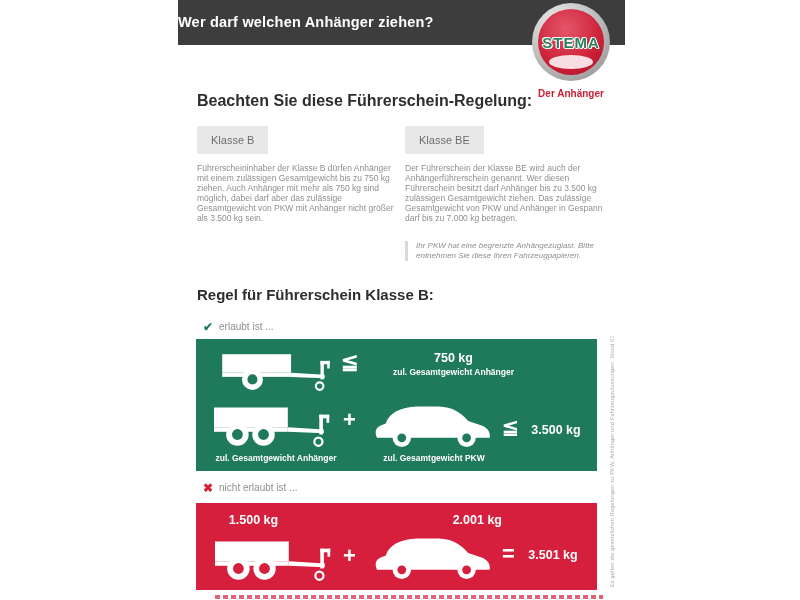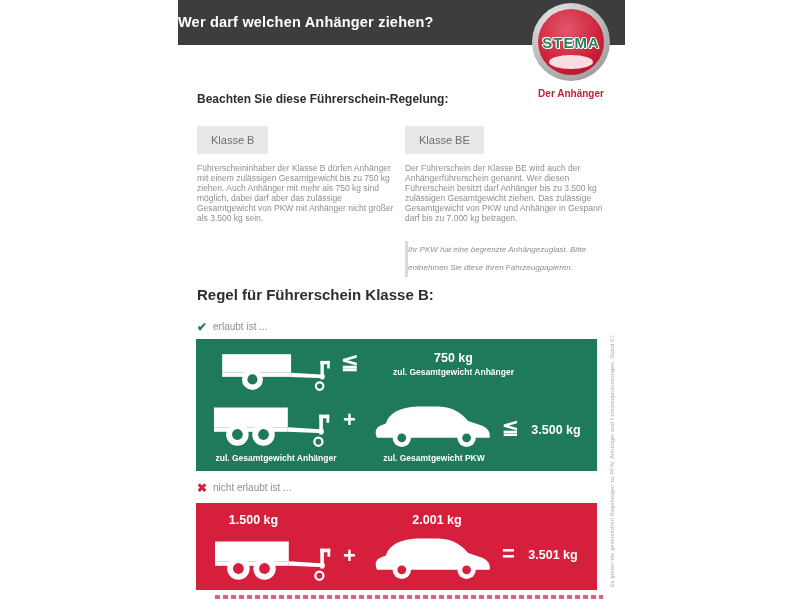--- a/index.html
+++ b/index.html
@@ -16,32 +16,32 @@
     background:radial-gradient(circle at 42% 30%,#e4566a,#cb1f36 62%,#a31225);}
   .logo-shine{position:absolute;left:22px;top:52px;width:44px;height:14px;border-radius:50%;
     background:rgba(255,255,255,.85);}
   .logo-word{position:absolute;left:0;top:31px;width:88px;text-align:center;font-weight:bold;
     font-size:15px;letter-spacing:1px;color:#2e7f5e;
     text-shadow:1px 0 #fff,-1px 0 #fff,0 1px #fff,0 -1px #fff,1px 1px #fff,-1px -1px #fff;}
   .logo-tagline{position:absolute;left:527px;top:88px;width:88px;text-align:center;
     color:#c81e33;font-weight:bold;font-size:10px;}
 
   .intro{position:absolute;left:198px;top:60px;width:275px;font-size:8.5px;line-height:11px;color:#8f8f8f;}
-  .h1{position:absolute;left:197px;top:92px;font-size:12px;font-weight:bold;color:#2e2e2e;}
+  .h1{position:absolute;left:197px;top:92px;font-size:16px;font-weight:bold;color:#2e2e2e;}
   .badge{position:absolute;background:#e8e8e8;color:#6e6e6e;font-size:11px;padding:8px 14px;}
   .badge-b{left:197px;top:126px;}
   .badge-be{left:405px;top:126px;}
   .col{position:absolute;top:163px;font-size:8.5px;line-height:10px;color:#8f8f8f;}
   .col-left{left:197px;width:198px;}
   .col-right{left:405px;width:200px;}
   .note{position:absolute;left:405px;top:241px;width:192px;border-left:3px solid #d9d9d9;
-    font-style:italic;font-size:8px;line-height:18px;color:#8f8f8f;}
+    padding-left:8px;font-style:italic;font-size:8px;line-height:10px;color:#8f8f8f;}
 
   .h2{position:absolute;left:197px;top:286px;font-size:15px;font-weight:bold;color:#2e2e2e;text-align:right;}
-  .rule-row{position:absolute;left:197px;font-size:10px;color:#8f8f8f;}
+  .rule-row{position:absolute;left:203px;font-size:10px;color:#8f8f8f;}
   .rule-row .mark{font-size:12px;font-weight:bold;margin-right:6px;vertical-align:middle;}
   .mark-ok{color:#1e7a5a;}
   .mark-no{color:#d51f3c;}
   .row-ok{top:320px;}
   .row-no{top:481px;}
 
   .rule-box{position:absolute;left:196px;width:401px;color:#fff;}
   .green-box{top:339px;height:132px;background:#1e7a5a;}
   .red-box{top:503px;height:87px;background:#d51f3c;}
   .green-box .hub{fill:#1e7a5a;}
@@ -157,21 +157,21 @@
       <rect x="117" y="13" width="4" height="22" fill="#fff"></rect>
       <rect x="117" y="13" width="11" height="4" fill="#fff"></rect>
       <rect x="125" y="13" width="3" height="9" fill="#fff"></rect>
       <circle cx="116" cy="43" r="4.5" fill="none" stroke="#fff" stroke-width="2.5"></circle>
       <circle cx="26" cy="35" r="12.5" fill="#fff"></circle>
         <circle class="hub" cx="26" cy="35" r="6"></circle>
       <circle cx="55" cy="35" r="12.5" fill="#fff"></circle>
         <circle class="hub" cx="55" cy="35" r="6"></circle>
     </svg>
     <div class="op" style="left:147px;top:42px;font-size:22px;">+</div>
-    <div class="val" style="left:176px;top:10px;width:130px;">
+    <div class="val" style="left:176px;top:10px;width:130px;text-align:right;">
       <div class="kg">2.001 kg</div>
     </div>
     <svg viewBox="0 0 150 58" style="left:177px;top:30px;width:120px;height:48px;">
       <path d="M5,45 C2,38 3,33 9,30 L16,27 C20,14 34,7 55,6 L82,6 C100,7 109,13 119,24 L131,28 C142,31 147,36 146,45 Z" fill="#fff"></path>
       <circle cx="36" cy="45" r="11.5" fill="#fff"></circle>
         <circle class="hub" cx="36" cy="45" r="5.5"></circle>
       <circle cx="117" cy="45" r="11.5" fill="#fff"></circle>
         <circle class="hub" cx="117" cy="45" r="5.5"></circle>
     </svg>
     <div class="op" style="left:306px;top:40px;font-size:22px;">=</div>

